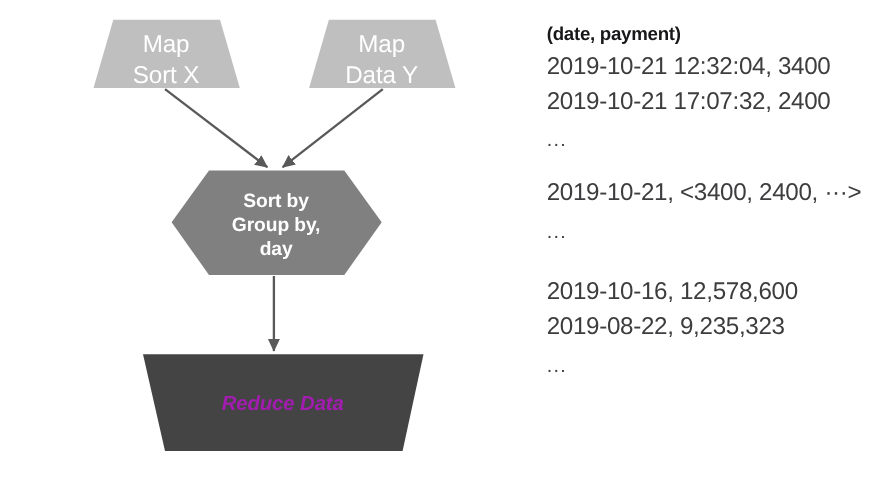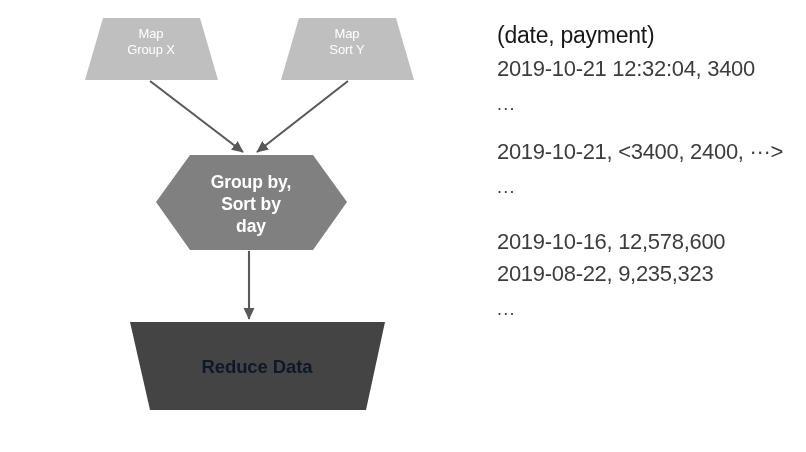--- a/index.html
+++ b/index.html
@@ -30,21 +30,21 @@
     text-align: center;
     color: #ffffff;
     line-height: 1.26;
     letter-spacing: -0.1px;
     pointer-events: none;
     user-select: none;
   }
 
   #map-x-label, #map-y-label {
     width: 150px;
-    font-size: 13px;
+    font-size: 22px;
     top: 26px;
   }
   #map-x-label { left: 76px; }
   #map-y-label { left: 272px; }
 
   #group-sort-label {
     left: 176px;
     top: 171px;
     width: 150px;
     font-size: 17.5px;
@@ -63,25 +63,26 @@
   #text-column {
     position: absolute;
     left: 497px;
     top: 18px;
     width: 300px;
   }
   .text-block {
     margin-bottom: 16px;
   }
   .block-header {
-    font-size: 23px;
+    font-size: 17px;
     color: #18181a;
     line-height: 1.5;
     letter-spacing: -0.25px;
     white-space: nowrap;
+    font-weight: bold;
   }
   .block-line {
     font-size: 22px;
     color: #3d3d3f;
     line-height: 1.46;
     letter-spacing: -0.3px;
     white-space: nowrap;
   }
   .block-ellipsis {
     font-size: 18px;
@@ -112,43 +113,44 @@
 
   <line x1="150" y1="81" x2="243" y2="152" stroke="#595959" stroke-width="2.1" marker-end="url(#arrowhead)"></line>
 
   <line x1="348" y1="81" x2="257" y2="152" stroke="#595959" stroke-width="2.1" marker-end="url(#arrowhead)"></line>
 
   <line x1="249" y1="251" x2="249" y2="319" stroke="#595959" stroke-width="2.1" marker-end="url(#arrowhead)"></line>
 </svg>
 
 <div class="shape-label" id="map-x-label" style="color: rgb(255, 255, 255);">
   <div>Map</div>
-  <div>Group X</div>
+  <div>Sort X</div>
 </div>
 
 <div class="shape-label" id="map-y-label" style="color: rgb(255, 255, 255);">
   <div>Map</div>
-  <div>Sort Y</div>
+  <div>Data Y</div>
 </div>
 
 <div class="shape-label" id="group-sort-label" style="color: rgb(255, 255, 255);">
+  <div>Sort by</div>
   <div>Group by,</div>
-  <div>Sort by</div>
   <div>day</div>
 </div>
 
-<div class="shape-label" id="reduce-label" style="color: #0f172a;">
+<div class="shape-label" id="reduce-label" style="color: #a21caf; font-style: italic;">
   <div>Reduce Data</div>
 </div>
 
 <div id="text-column">
 
   <div class="text-block">
     <div class="block-header">(date, payment)</div>
     <div class="block-line">2019-10-21 12:32:04, 3400</div>
+    <div class="block-line">2019-10-21 17:07:32, 2400</div>
     <div class="block-ellipsis">...</div>
   </div>
 
   <div class="text-block" style="margin-top:21px;">
     <div class="block-line">2019-10-21, &lt;3400, 2400, ···&gt;</div>
     <div class="block-ellipsis">...</div>
   </div>
 
   <div class="text-block" style="margin-top:27px;">
     <div class="block-line">2019-10-16, 12,578,600</div>

